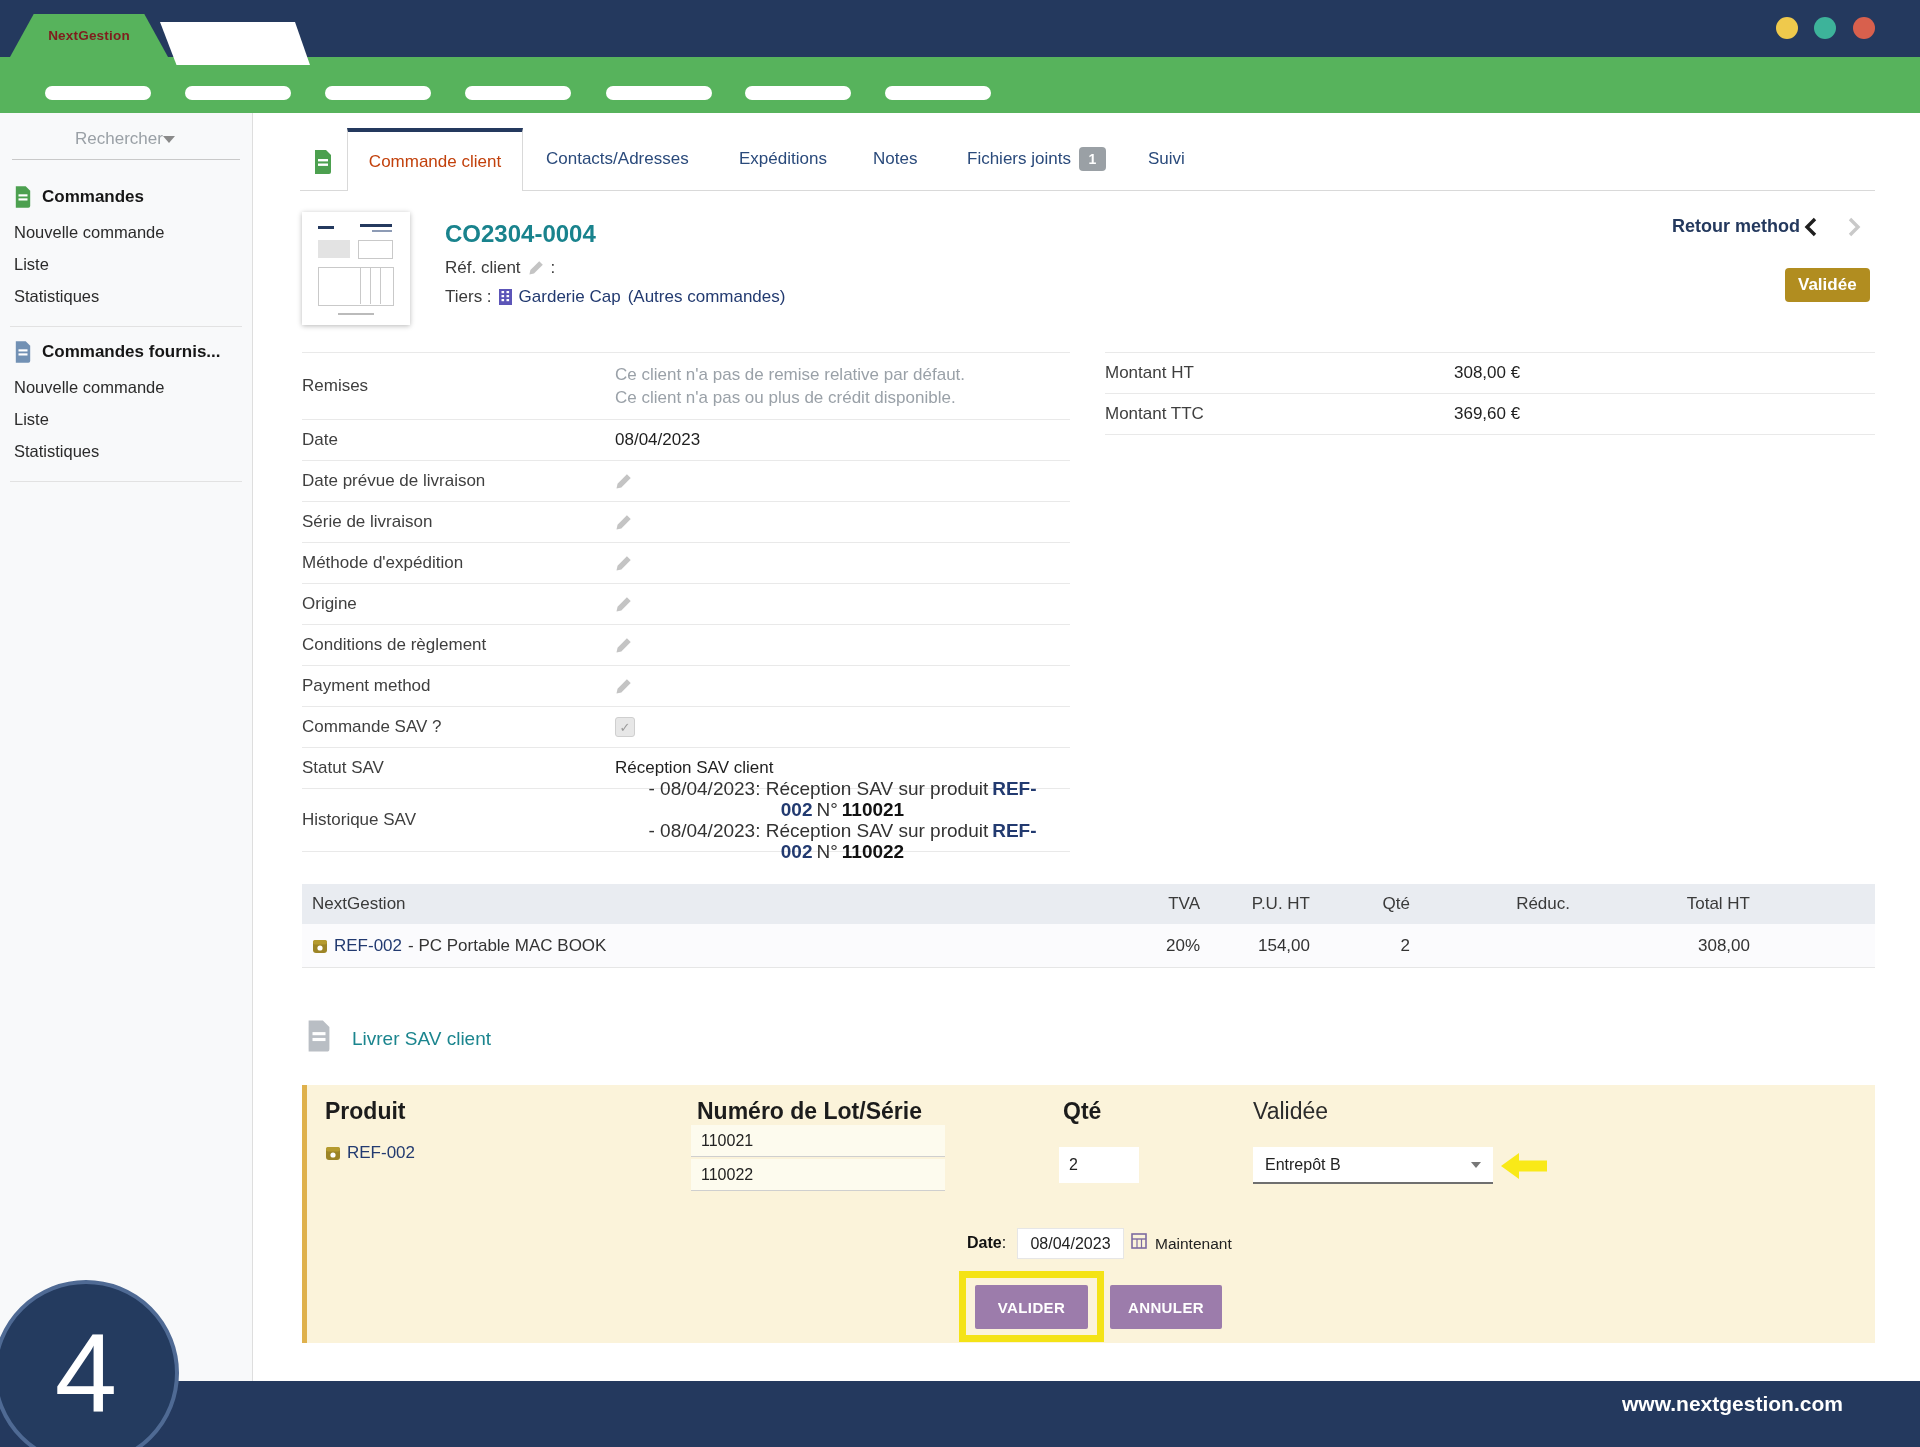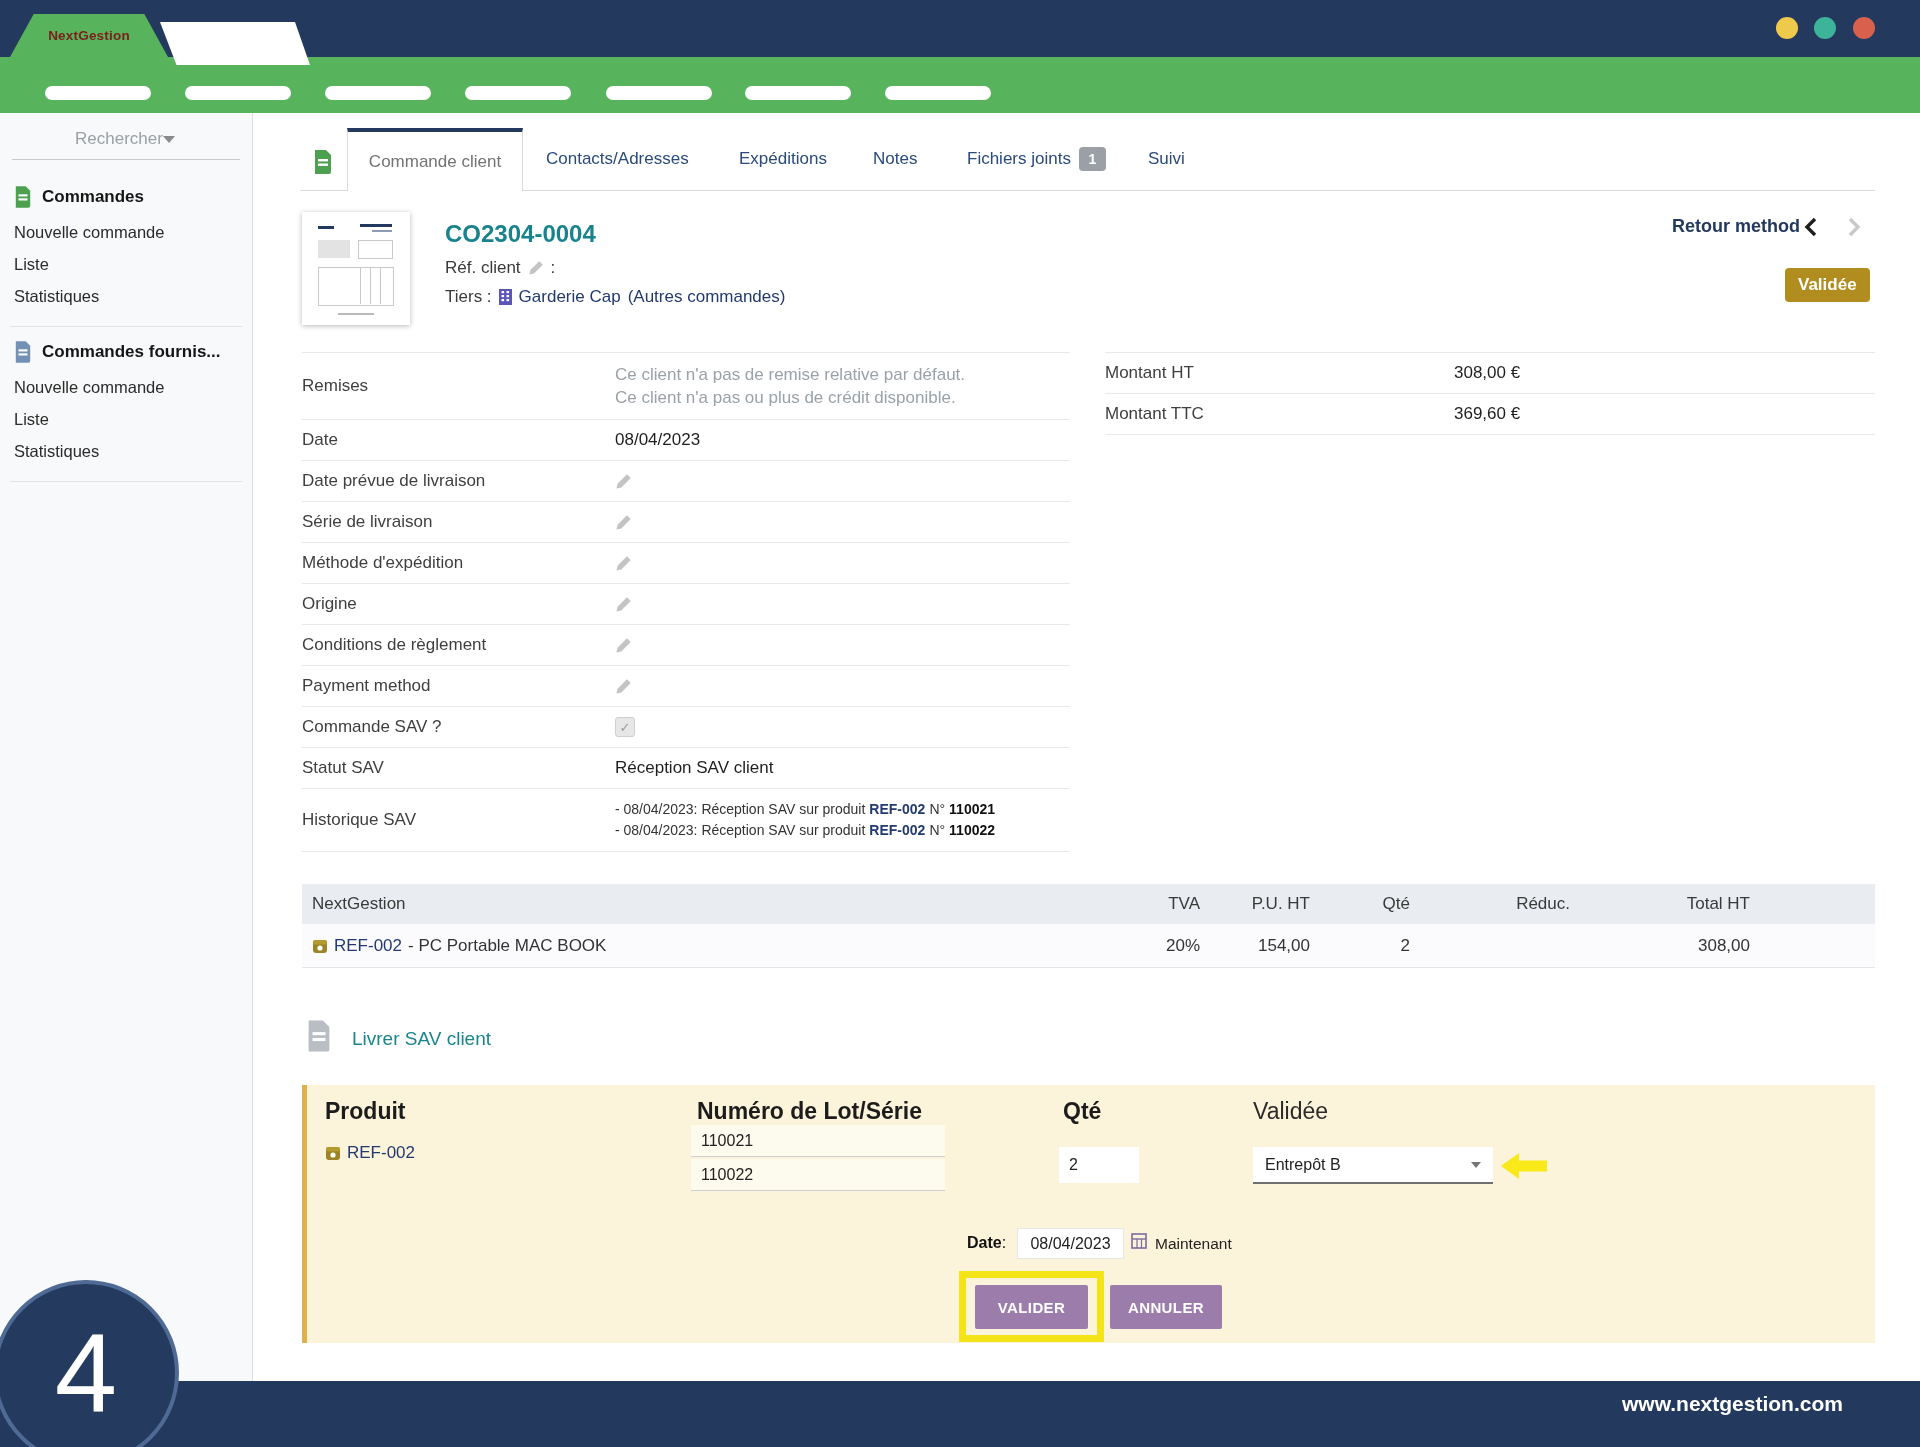--- a/index.html
+++ b/index.html
@@ -31,21 +31,21 @@
   .side-sec .t{font-size:17px;font-weight:700;color:#161616;white-space:nowrap;}
   .side-item{margin-left:14px;line-height:32px;font-size:16.5px;color:#2b2b2b;cursor:pointer;}
   .side-div{margin:14px 10px 0 10px;border-top:1px solid #e2e2e2;}
 
   
   .main-docicon{position:absolute;left:313px;top:150px;}
   .tabline{position:absolute;left:300px;top:190px;width:1575px;height:1px;background:#d9d9d9;}
   .tab-active{position:absolute;left:347px;top:128px;width:176px;height:63px;background:#fff;
               border-top:4px solid #24395e;border-left:1px solid #d9d9d9;border-right:1px solid #d9d9d9;
               box-sizing:border-box;display:flex;align-items:center;justify-content:center;z-index:2;
-              font-size:17px;color:#737373;cursor:pointer;}
+              font-size:17px;color:#c2410c;cursor:pointer;}
   .tab{position:absolute;top:149px;font-size:17px;color:#2a4a7b;cursor:pointer;}
   .tab-badge{position:absolute;left:1079px;top:147px;width:27px;height:24px;background:#9aa0a5;border-radius:4px;
              color:#fff;font-size:14px;font-weight:700;display:flex;align-items:center;justify-content:center;}
 
   
   .thumb{position:absolute;left:302px;top:212px;width:108px;height:113px;background:#fff;
          box-shadow:0 1px 5px rgba(0,0,0,.28);cursor:pointer;}
   .thumb i{position:absolute;display:block;}
   .order-num{position:absolute;left:445px;top:220px;font-size:24px;font-weight:700;color:#19838d;}
   .ref-line{position:absolute;left:445px;top:258px;font-size:17px;color:#3a3a3a;display:flex;align-items:center;gap:7px;}
@@ -58,21 +58,21 @@
 
   
   .fields{position:absolute;left:302px;top:352px;width:768px;border-top:1px solid #e9e9e9;}
   .frow{display:flex;align-items:center;border-bottom:1px solid #e9e9e9;}
   .frow .flabel{width:313px;font-size:17px;color:#3f3f3f;flex:none;}
   .frow .fval{font-size:17px;color:#1f1f1f;}
   .h40{height:40px}.h66{height:66px}.h62{height:62px}
   .muted{color:#9aa1a8;line-height:23px;font-size:17px;}
   .chk{width:18px;height:18px;background:#e7e7e7;border:1px solid #cfcfcf;border-radius:3px;
        display:flex;align-items:center;justify-content:center;color:#9a9a9a;font-size:13px;font-weight:700;cursor:pointer;}
-  .hist{font-size:14px;color:#333;line-height:21px;text-align:center;}
+  .hist{font-size:19px;color:#333;line-height:21px;text-align:center;}
   .hist b.ref{color:#223a70;font-weight:700;margin:0 4px;}
   .hist b.num{color:#111;font-weight:700;margin-left:4px;}
 
   .totals{position:absolute;left:1105px;top:352px;width:770px;border-top:1px solid #e9e9e9;}
   .totals .flabel{width:349px;}
 
   
   .itable{position:absolute;left:302px;top:884px;width:1573px;}
   .irow{display:flex;align-items:center;padding-right:125px;box-sizing:border-box;}
   .ihead{height:40px;background:#e9ecf1;font-size:17px;color:#3a3a3a;}

